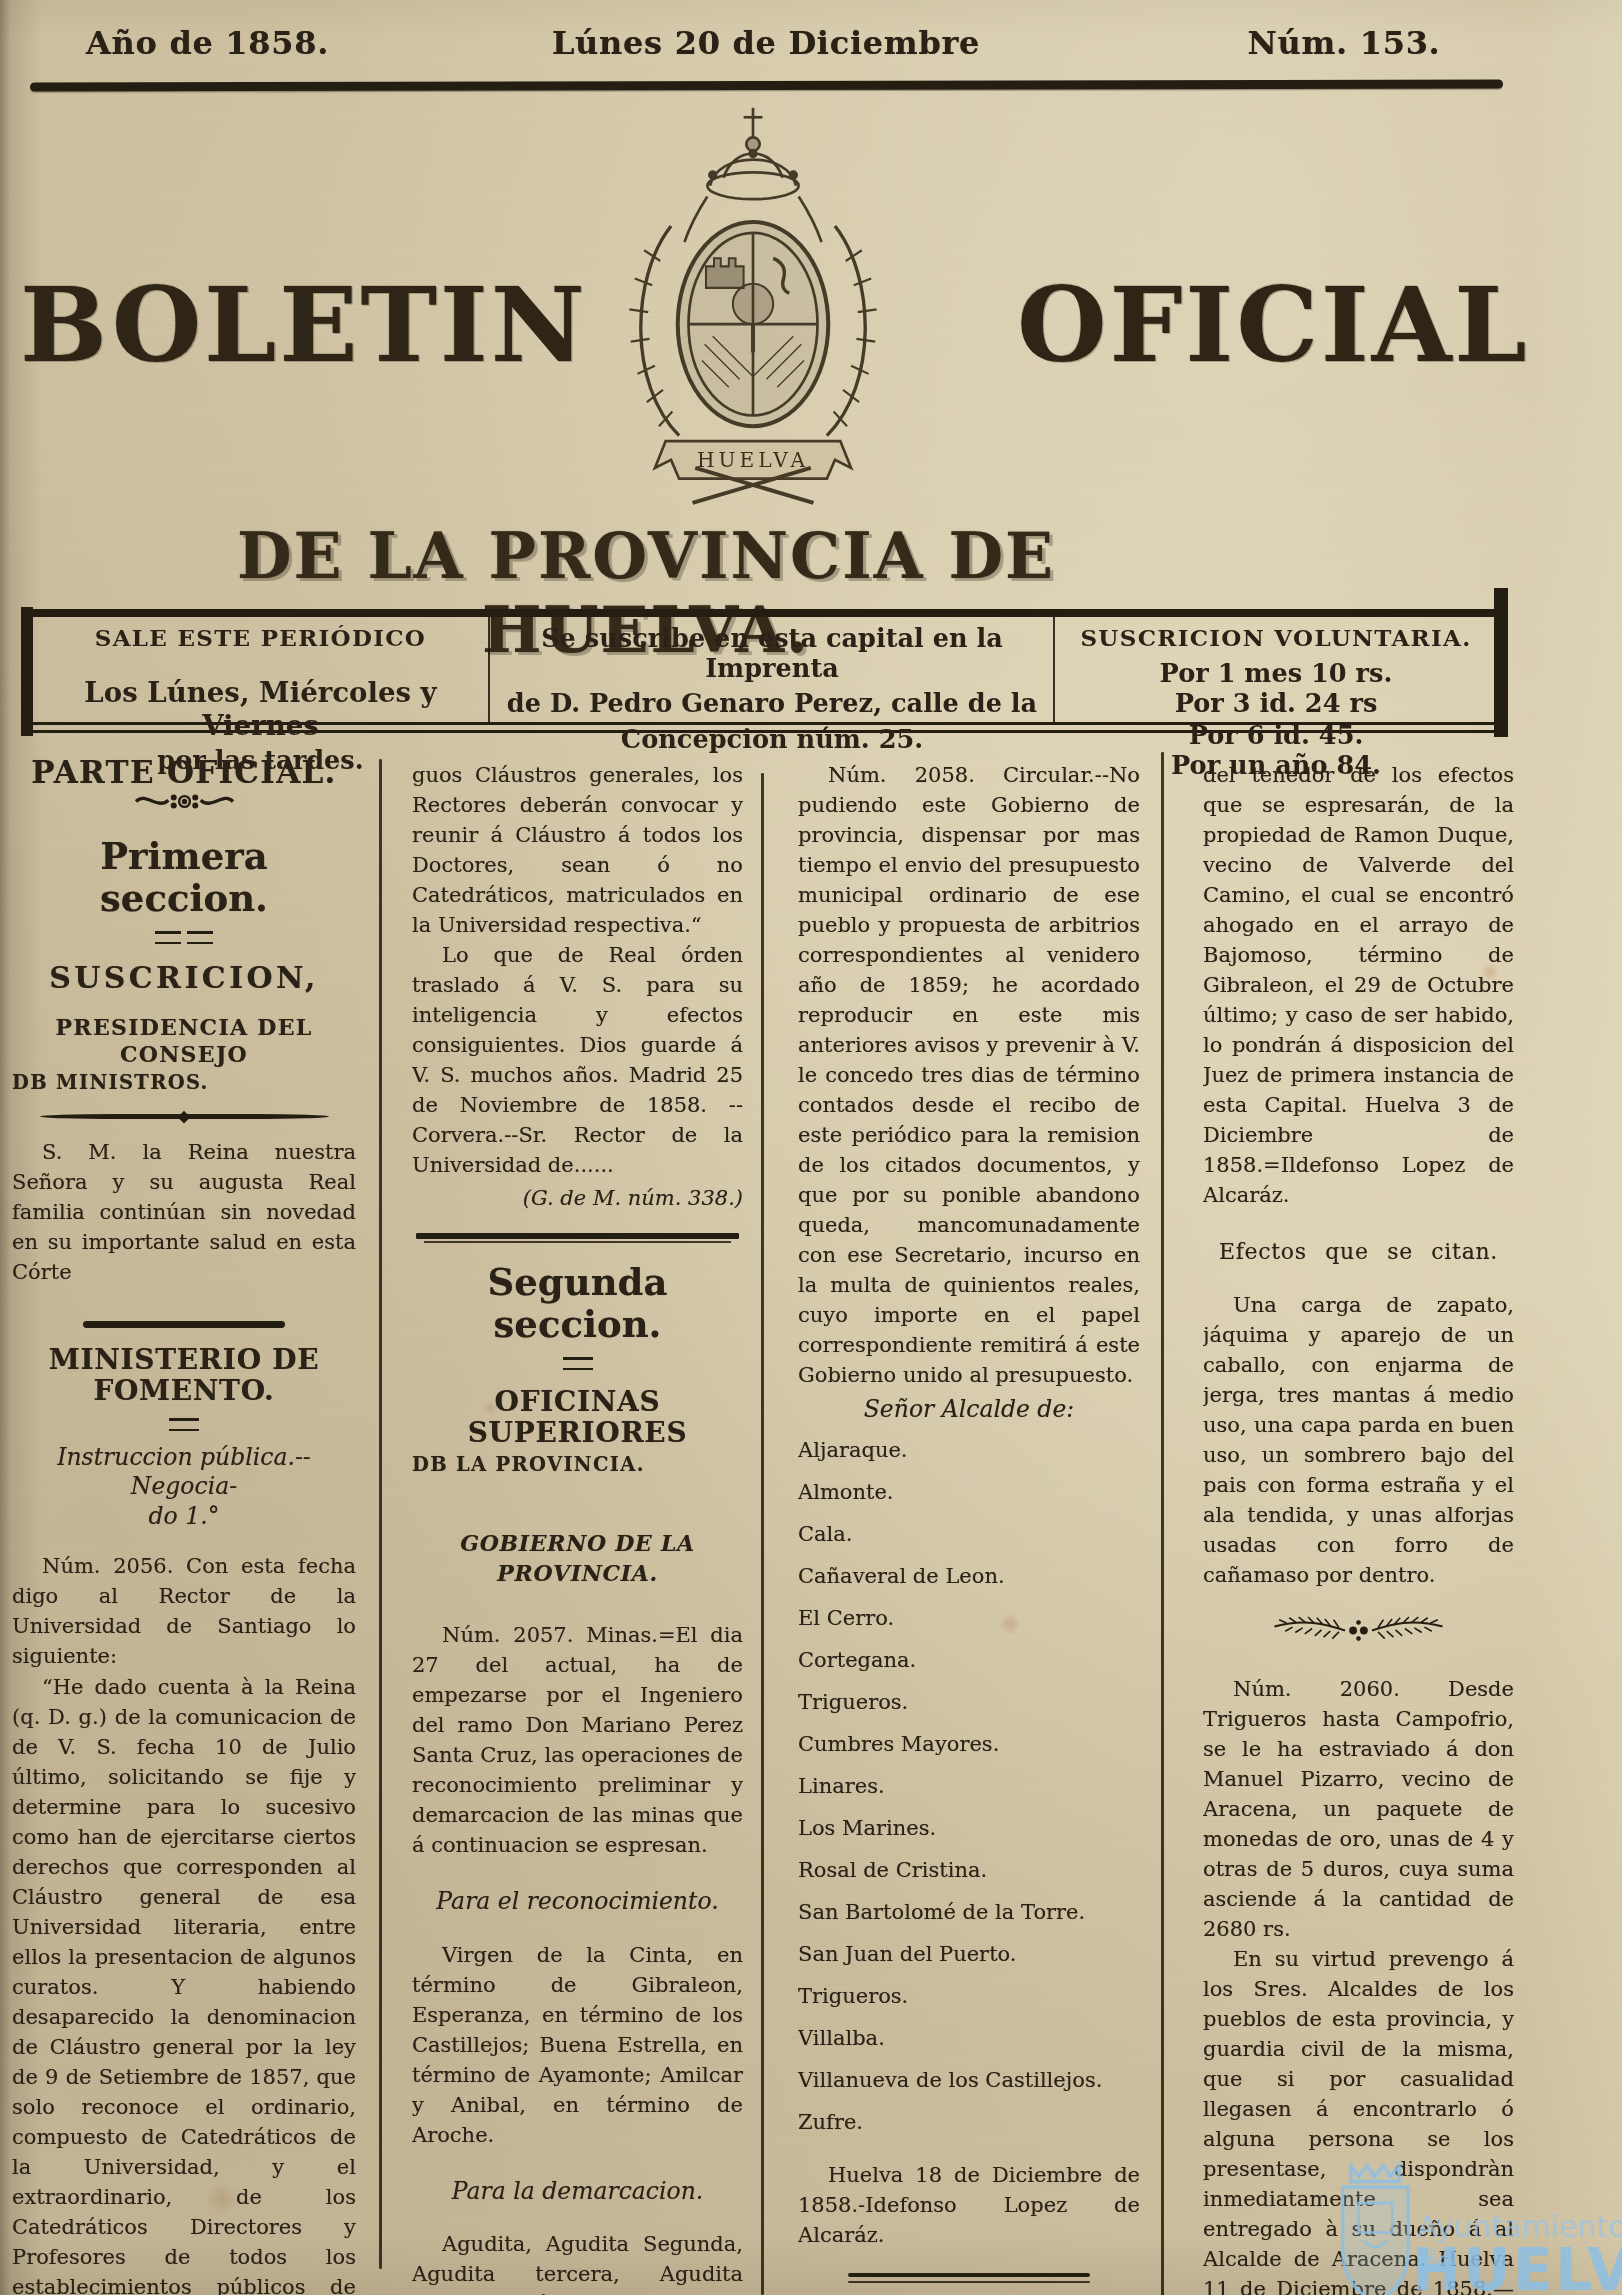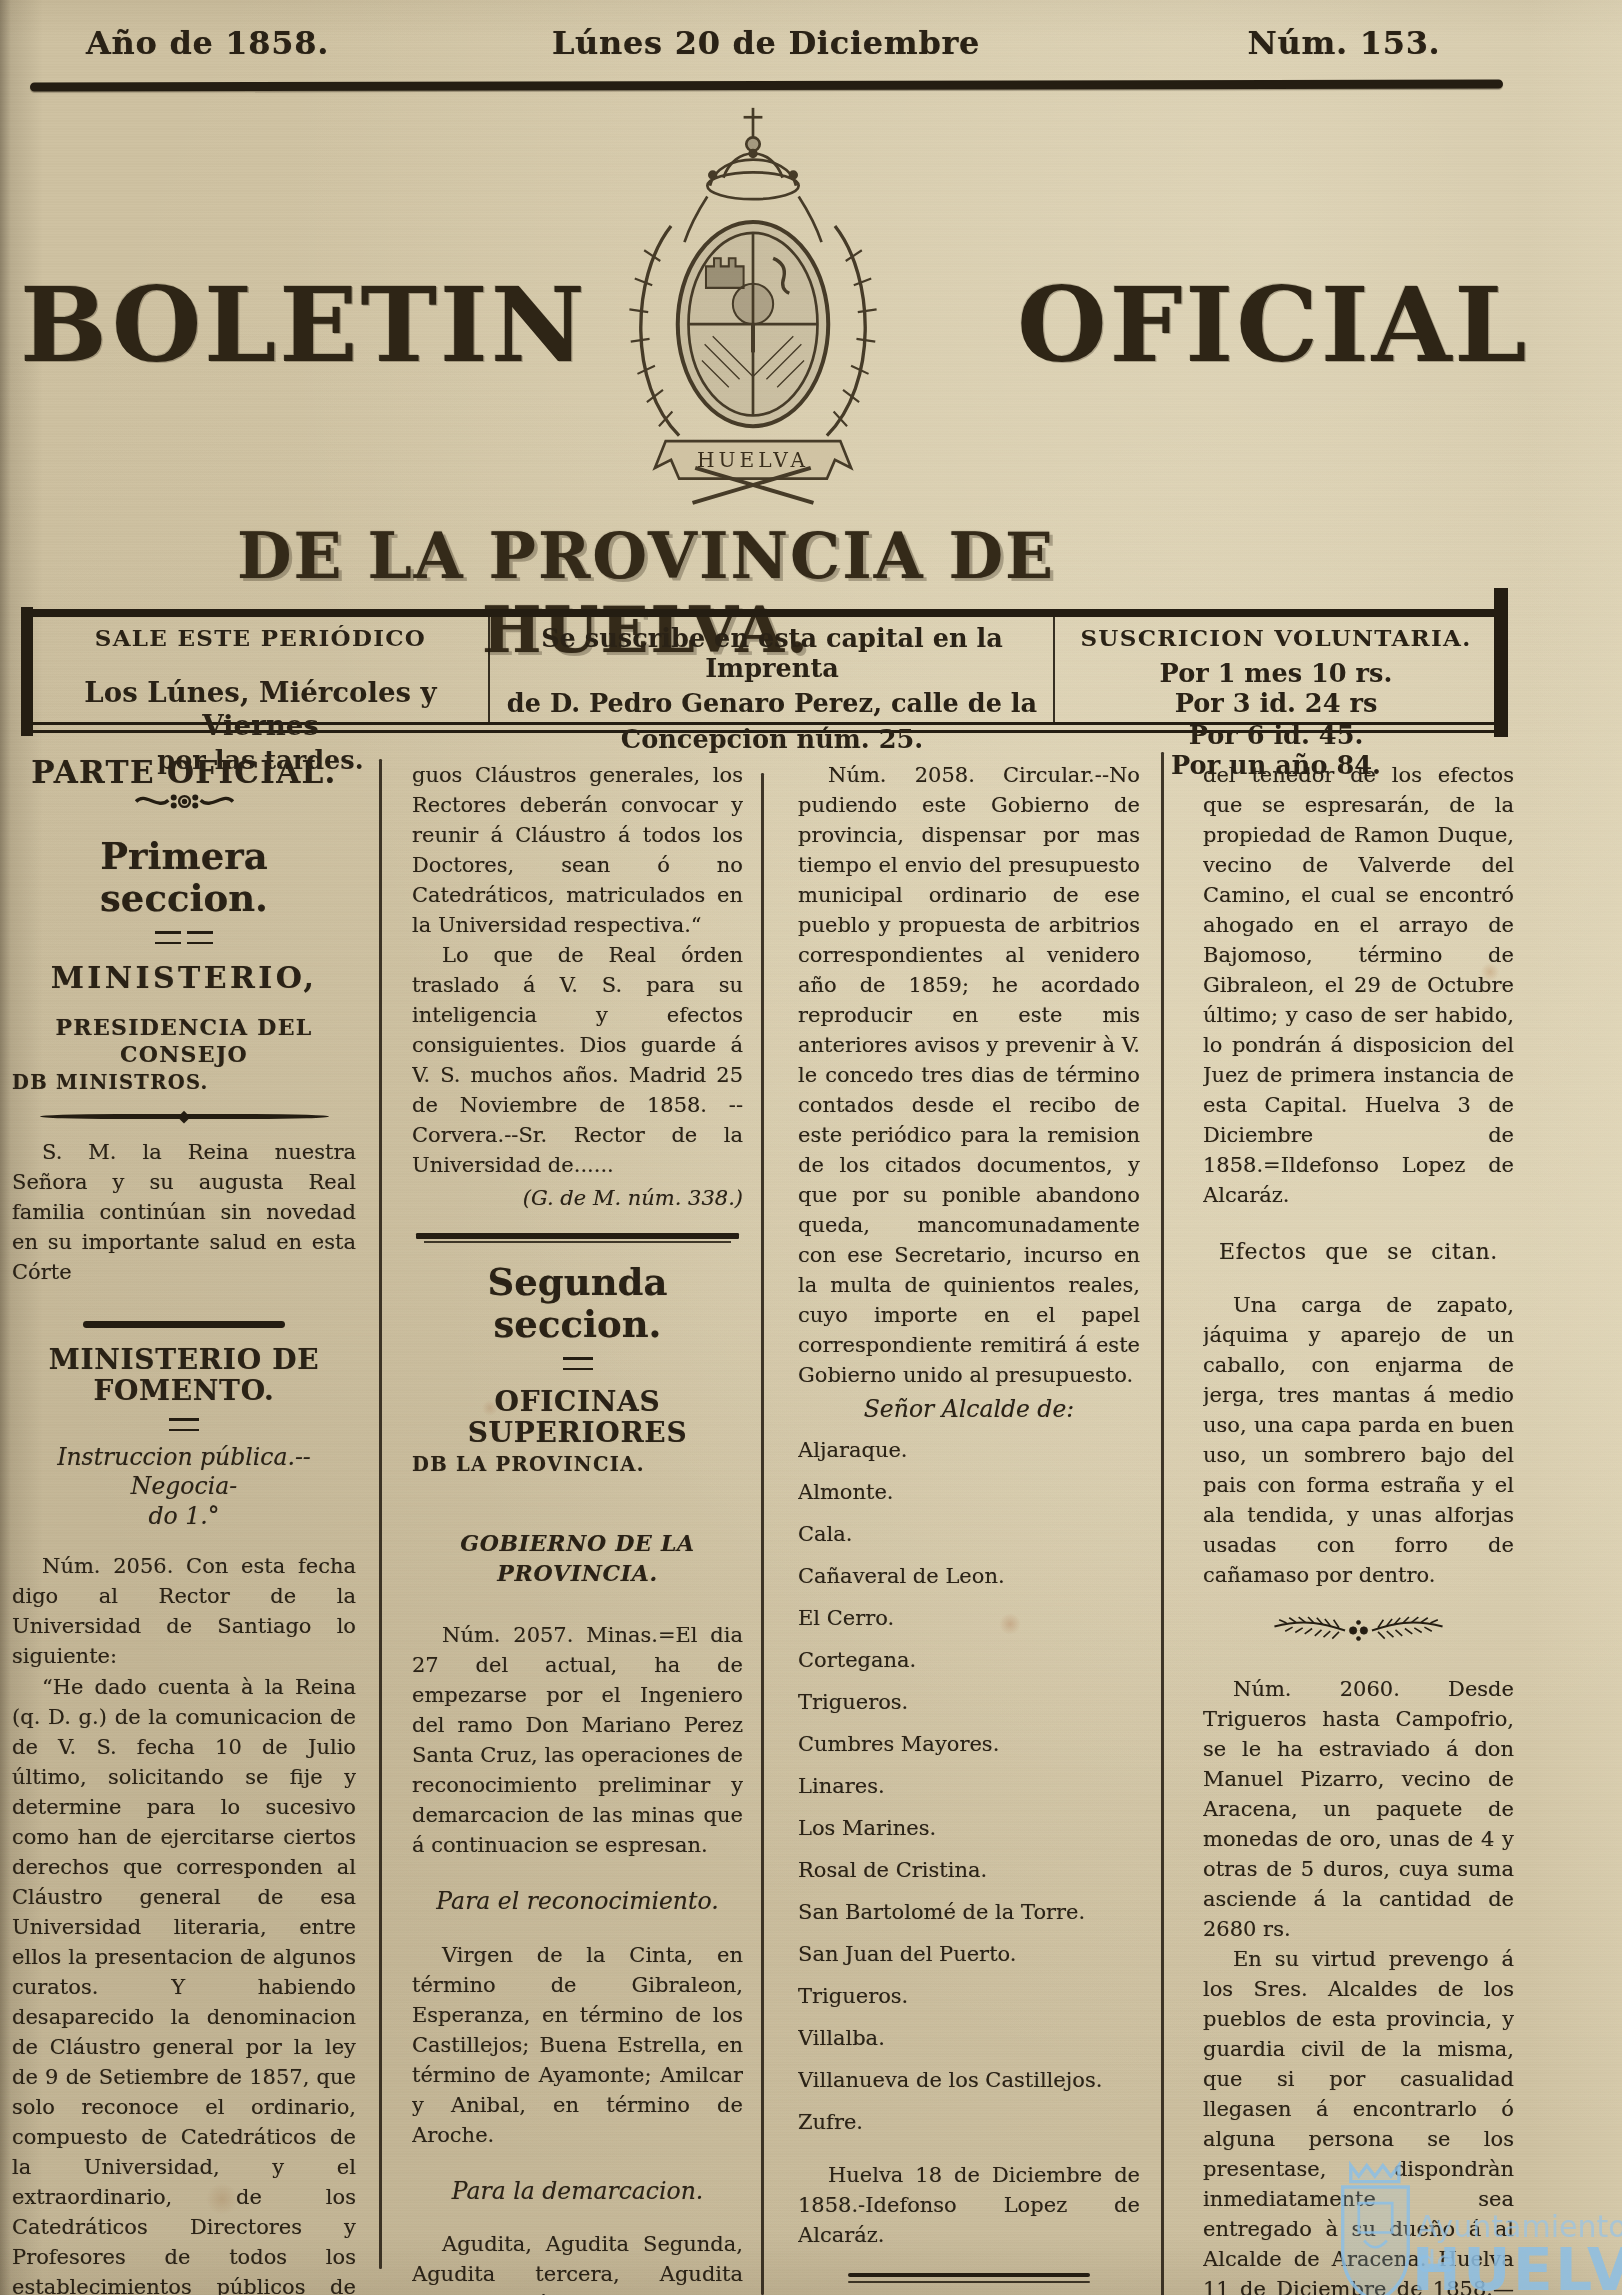--- a/index.html
+++ b/index.html
@@ -173,21 +173,21 @@
           <circle cx="78" cy="17" r="8" fill="none" stroke-width="3.5"></circle>
           <circle cx="78" cy="17" r="2.5"></circle>
         </g>
       </svg>
     </div>
     <div class="h-xl" style="margin-top:13.5px;">Primera seccion.</div>
     <div class="orn-eq">
         <i></i>
         <i></i>
       </div>
-    <div class="h-lg" style="letter-spacing:3.4px;margin-top:17.5px;">MINISTERIO,</div>
+    <div class="h-lg" style="letter-spacing:3.4px;margin-top:17.5px;">SUSCRICION,</div>
     <div class="h-md" style="margin-top:20px;">PRESIDENCIA DEL CONSEJO</div>
     <div class="h-sm" style="margin-top:1.3px;">DB MINISTROS.</div>
     <div class="rule-lens" style="width:289px;">
         <span class="dia"></span>
       </div>
     <p class="p" style="margin-top:17.5px;">S. M. la Reina nuestra Señora y su augusta Real familia continúan sin novedad en su importante salud en esta Córte</p>
     <div class="rule-thick" style="width:202px;margin-top:34px;margin-bottom:17.5px;"></div>
     <div class="h-lg" style="font-size:28px;letter-spacing:0.7px;">MINISTERIO DE FOMENTO.</div>
     <div class="orn-eq single">
         <i style="width:30px;"></i>

